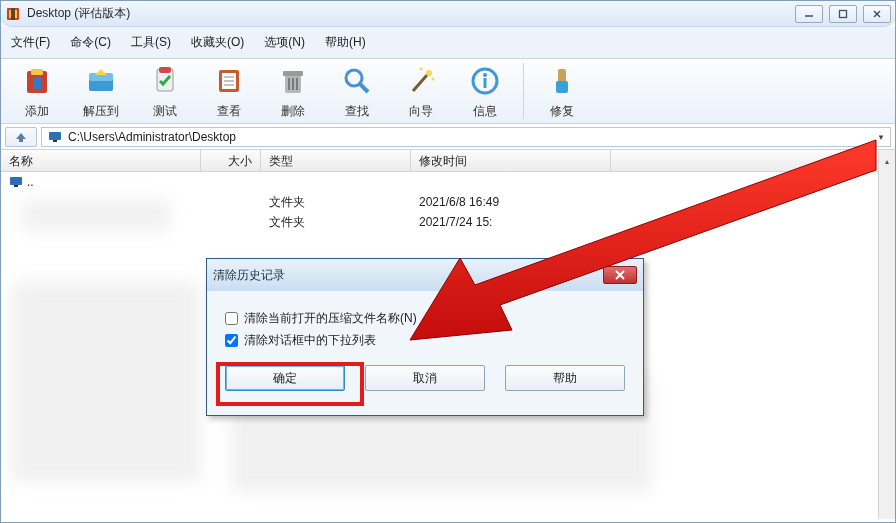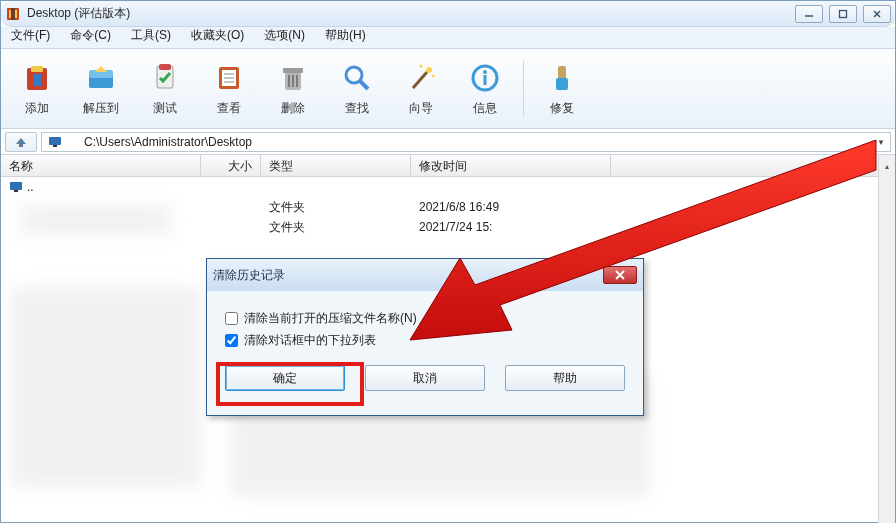--- a/index.html
+++ b/index.html
@@ -7,32 +7,32 @@
 
   
   .window { position: absolute; inset: 0; border: 1px solid #7f9db9; background: #fff; }
   .titlebar { height: 26px; background: linear-gradient(#f1f7fe,#dbe8f7); border-bottom: 1px solid #c9d6e6; display: flex; align-items: center; padding: 0 4px; border-radius: 10px; }
   .titlebar .icon { width: 16px; height: 16px; margin-right: 6px; display: inline-flex; align-items: center; justify-content: center; }
   .titlebar .title { font-size: 12px; color: #2b2b2b; flex: 1; }
   .winbtns { display: flex; gap: 6px; }
   .winbtn { width: 28px; height: 18px; border: 1px solid #94a9bf; border-radius: 2px; background: linear-gradient(#f7fbff,#e2ecf6); display: flex; align-items: center; justify-content: center; font-size: 10px; color: #3b5168; cursor: default; }
 
   
-  .menubar { height: 22px; background: #ecf3fb; border-bottom: 1px solid #c9d6e6; display: flex; align-items: flex-start; font-size: 12px; color: #222; }
+  .menubar { height: 32px; background: #ecf3fb; border-bottom: 1px solid #c9d6e6; display: flex; align-items: center; font-size: 12px; color: #222; }
   .menuitem { padding: 0 10px; display: flex; align-items: center; }
 
   
-  .toolbar { height: 80px; background: linear-gradient(#fdfefe,#e9f1fa); border-bottom: 1px solid #c9d6e6; display: flex; align-items: center; padding: 4px 6px; gap: 4px; }
+  .toolbar { height: 65px; background: linear-gradient(#fdfefe,#e9f1fa); border-bottom: 1px solid #c9d6e6; display: flex; align-items: center; padding: 4px 6px; gap: 4px; }
   .tbtn { width: 60px; height: 70px; display: flex; flex-direction: column; align-items: center; justify-content: center; font-size: 12px; color: #333; border-radius: 3px; }
   .tbtn .ico { width: 36px; height: 36px; margin-bottom: 4px; display: flex; align-items: center; justify-content: center; }
 
   
   .addr { height: 26px; border-bottom: 1px solid #c9d6e6; display: flex; align-items: center; padding: 2px 4px; gap: 4px; background: #fff; }
   .upbtn { width: 32px; height: 20px; border: 1px solid #b9c6d4; background: linear-gradient(#f8fbff,#e8eff6); border-radius: 2px; display: flex; align-items: center; justify-content: center; }
-  .addrbox { flex: 1; height: 20px; border: 1px solid #b9c6d4; display: flex; align-items: center; padding: 0 6px; gap: 22px; font-size: 12px; color: #222; position: relative; }
+  .addrbox { flex: 1; height: 20px; border: 1px solid #b9c6d4; display: flex; align-items: center; padding: 0 6px; gap: 6px; font-size: 12px; color: #222; position: relative; }
   .addrbox .dd { position: absolute; right: 2px; top: 1px; width: 14px; height: 16px; display: flex; align-items: center; justify-content: center; color: #444; font-size: 9px; }
 
   
   .lvhdr { height: 22px; display: flex; background: linear-gradient(#fcfcfc,#ececec); border-bottom: 1px solid #d4d4d4; font-size: 12px; color: #222; position: relative; }
   .lvcol { border-right: 1px solid #d4d4d4; padding: 3px 8px; }
   .lvhdr .scroll-up { position: absolute; right: 0; top: 0; width: 17px; height: 22px; background: #f0f0f0; border-left: 1px solid #d4d4d4; display: flex; align-items: center; justify-content: center; font-size: 8px; color: #555; }
 
   .lvbody { position: relative; font-size: 12px; color: #222; height: calc(523px - 26px - 22px - 78px - 26px - 22px - 2px); overflow: hidden; }
   .lvrow { display: flex; height: 20px; align-items: center; }
   .lvcell { padding: 0 8px; white-space: nowrap; overflow: hidden; }

